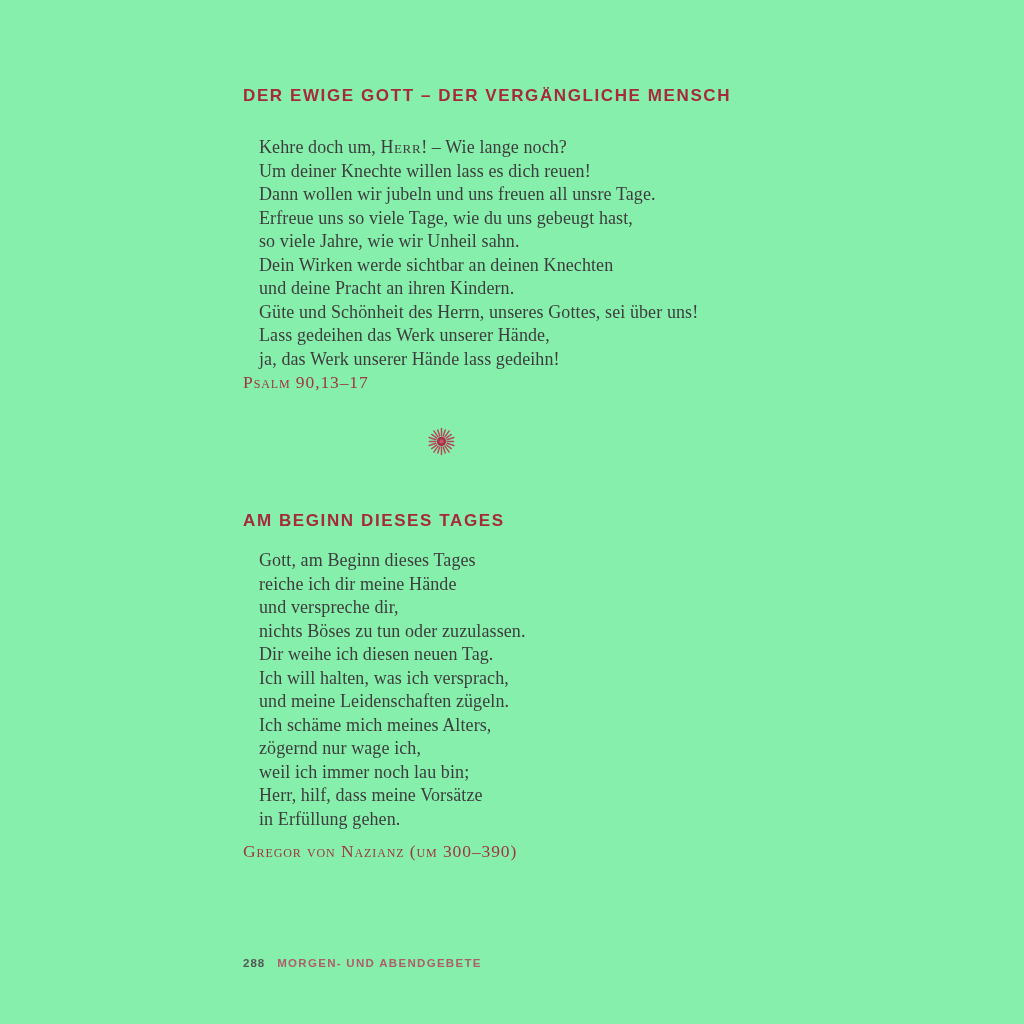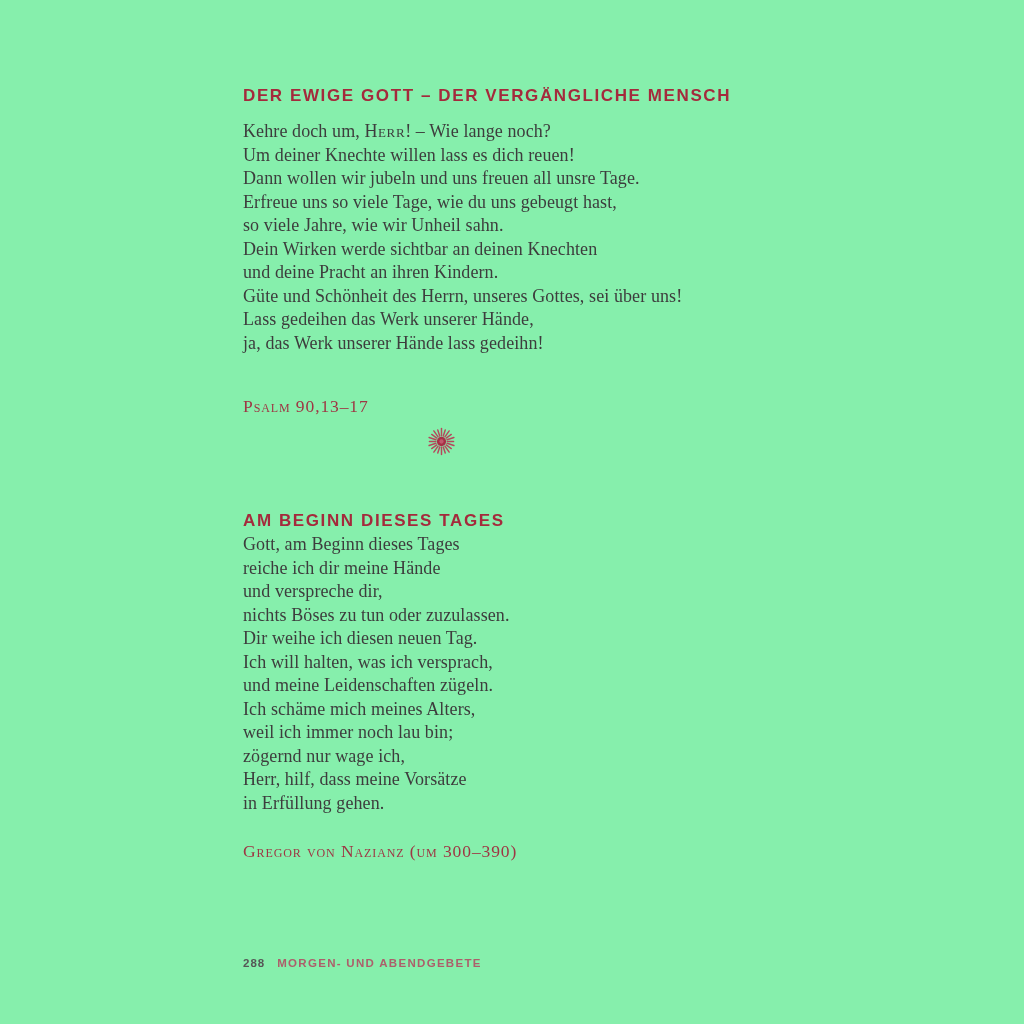--- a/index.html
+++ b/index.html
@@ -19,34 +19,34 @@
   }
   .page{position:absolute;inset:0;background:#86efac;}
   .section-heading{
     position:absolute;left:243px;margin:0;
     font-family:"Liberation Sans", sans-serif;
     font-weight:700;font-size:17px;letter-spacing:1.6px;
     color:var(--heading-red);white-space:nowrap;
   }
   #heading-1{top:86px;}
   #heading-2{top:511px;}
-  .poem{position:absolute;left:243px;margin:0;}
+  .poem{position:absolute;left:243px;margin:16px;}
   #poem-1{top:120px;}
   #poem-2{top:533px;}
   .poem-line{
     margin:0;font-size:18px;line-height:23.5px;
     color:var(--body-ink);white-space:nowrap;letter-spacing:0.1px;
   }
   .sc{font-variant:small-caps;letter-spacing:0.6px;}
   .attribution{
     position:absolute;left:243px;margin:0;
     font-size:17.5px;color:var(--attr-red);
     font-variant:small-caps;letter-spacing:0.9px;white-space:nowrap;
   }
-  #attribution-1{top:396px;text-align:center;}
+  #attribution-1{top:372px;text-align:center;}
   #attribution-2{top:841px;}
   .ornament{
     position:absolute;left:427px;top:427px;width:29px;height:29px;
   }
   .footer{
     position:absolute;left:243px;top:957px;
     font-family:"Liberation Sans", sans-serif;
     font-size:11.5px;font-weight:700;letter-spacing:1.3px;
     display:flex;align-items:baseline;gap:12px;white-space:nowrap;
   }
@@ -108,22 +108,22 @@
 
   <div class="poem" id="poem-2">
       <p class="poem-line">Gott, am Beginn dieses Tages</p>
       <p class="poem-line">reiche ich dir meine Hände</p>
       <p class="poem-line">und verspreche dir,</p>
       <p class="poem-line">nichts Böses zu tun oder zuzulassen.</p>
       <p class="poem-line">Dir weihe ich diesen neuen Tag.</p>
       <p class="poem-line">Ich will halten, was ich versprach,</p>
       <p class="poem-line">und meine Leidenschaften zügeln.</p>
       <p class="poem-line">Ich schäme mich meines Alters,</p>
+      <p class="poem-line">zögernd nur wage ich,</p>
       <p class="poem-line">weil ich immer noch lau bin;</p>
-      <p class="poem-line">zögernd nur wage ich,</p>
       <p class="poem-line">Herr, hilf, dass meine Vorsätze</p>
       <p class="poem-line">in Erfüllung gehen.</p>
     </div>
 
   <p class="attribution" id="attribution-2">Gregor von Nazianz (um 300–390)</p>
 
   <div class="footer">
     <span class="page-number">288</span>
     <span class="footer-title">MORGEN- UND ABENDGEBETE</span>
   </div>

